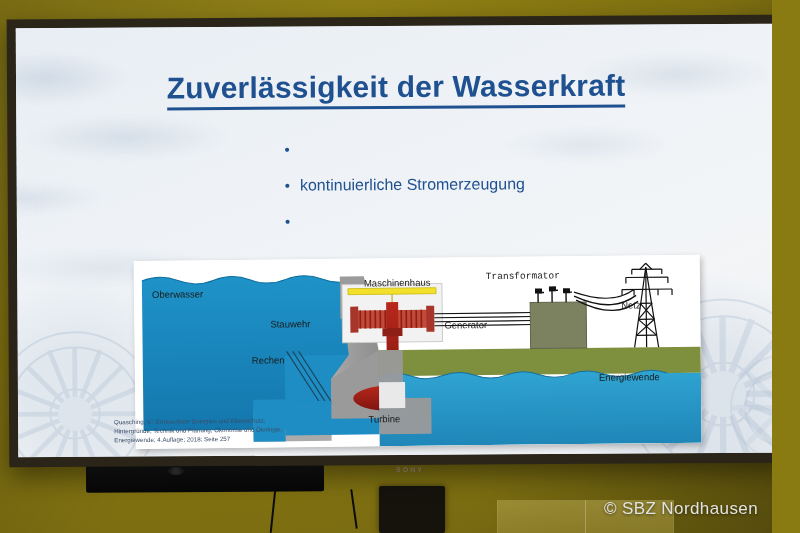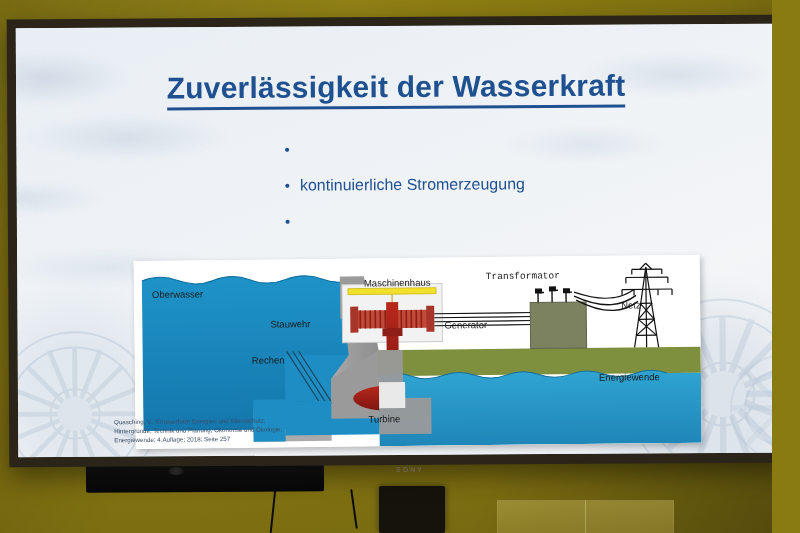--- a/index.html
+++ b/index.html
@@ -394,13 +394,14 @@
           <div>Hintergründe, Technik und Planung, Ökonomie und Ökologie;</div>
           <div>Energiewende; 4.Auflage; 2018; Seite 257</div>
         </div>
 
       </div>
     </div>
   </div>
 
   <div class="tv-logo">SONY</div>
 
+  <div class="watermark">© SBZ Nordhausen</div>
 </div>
 
 </body></html>

